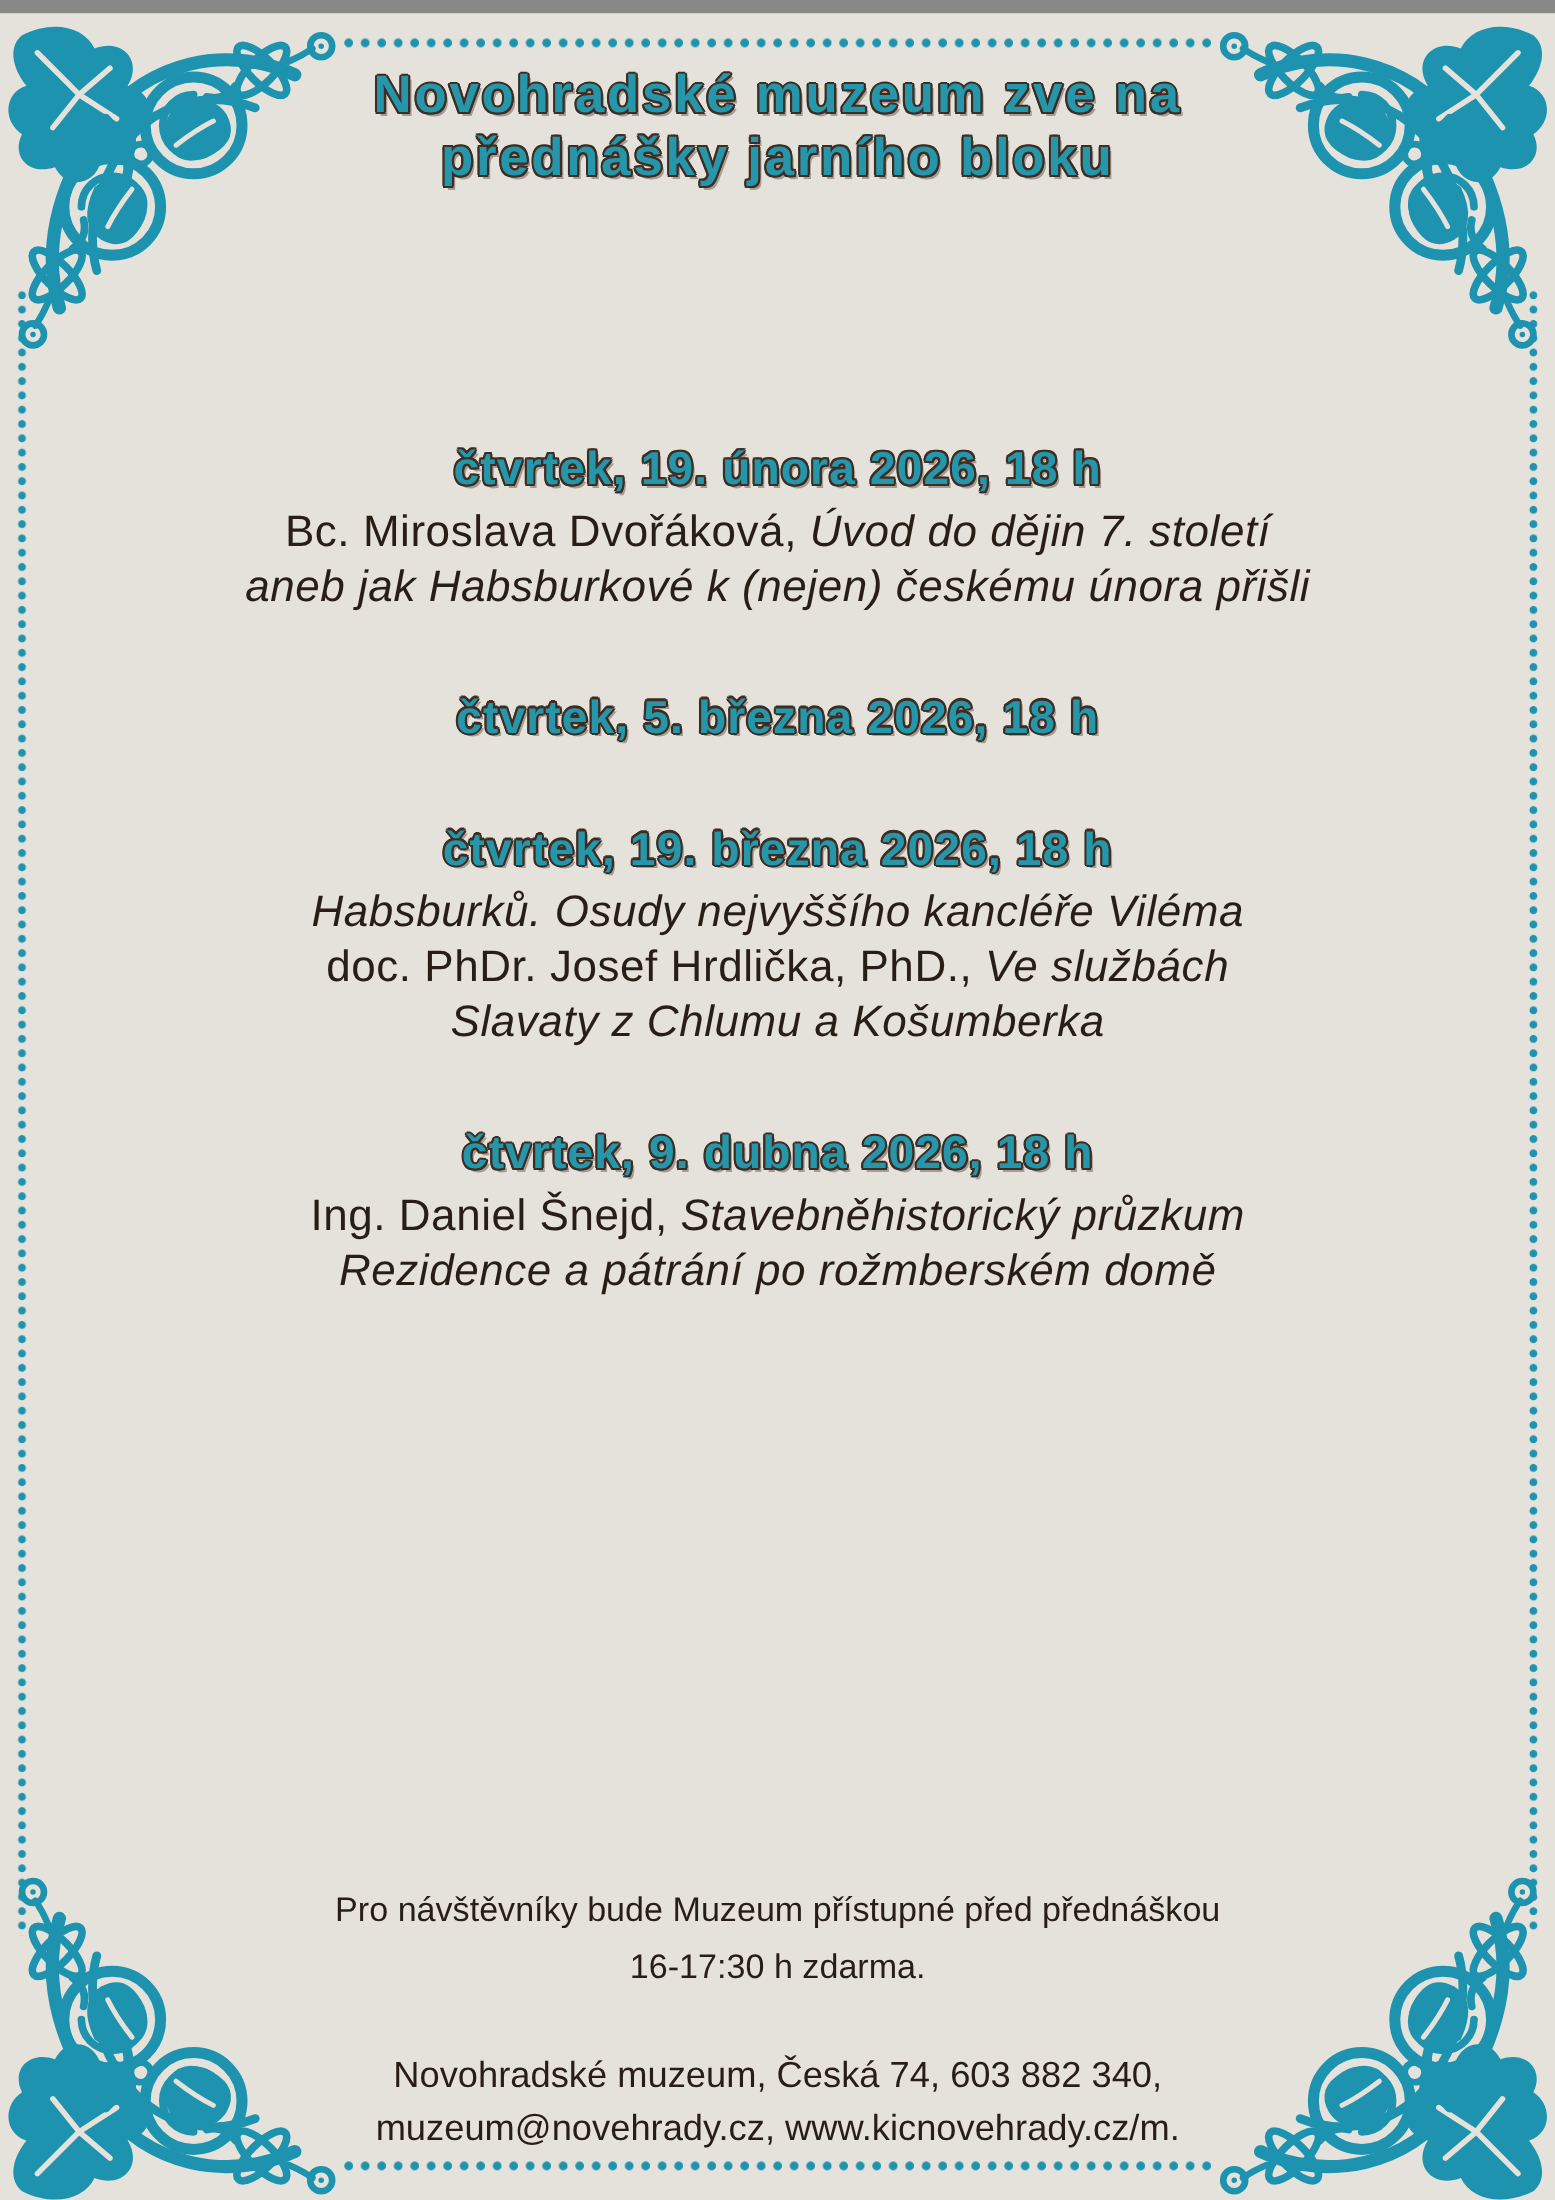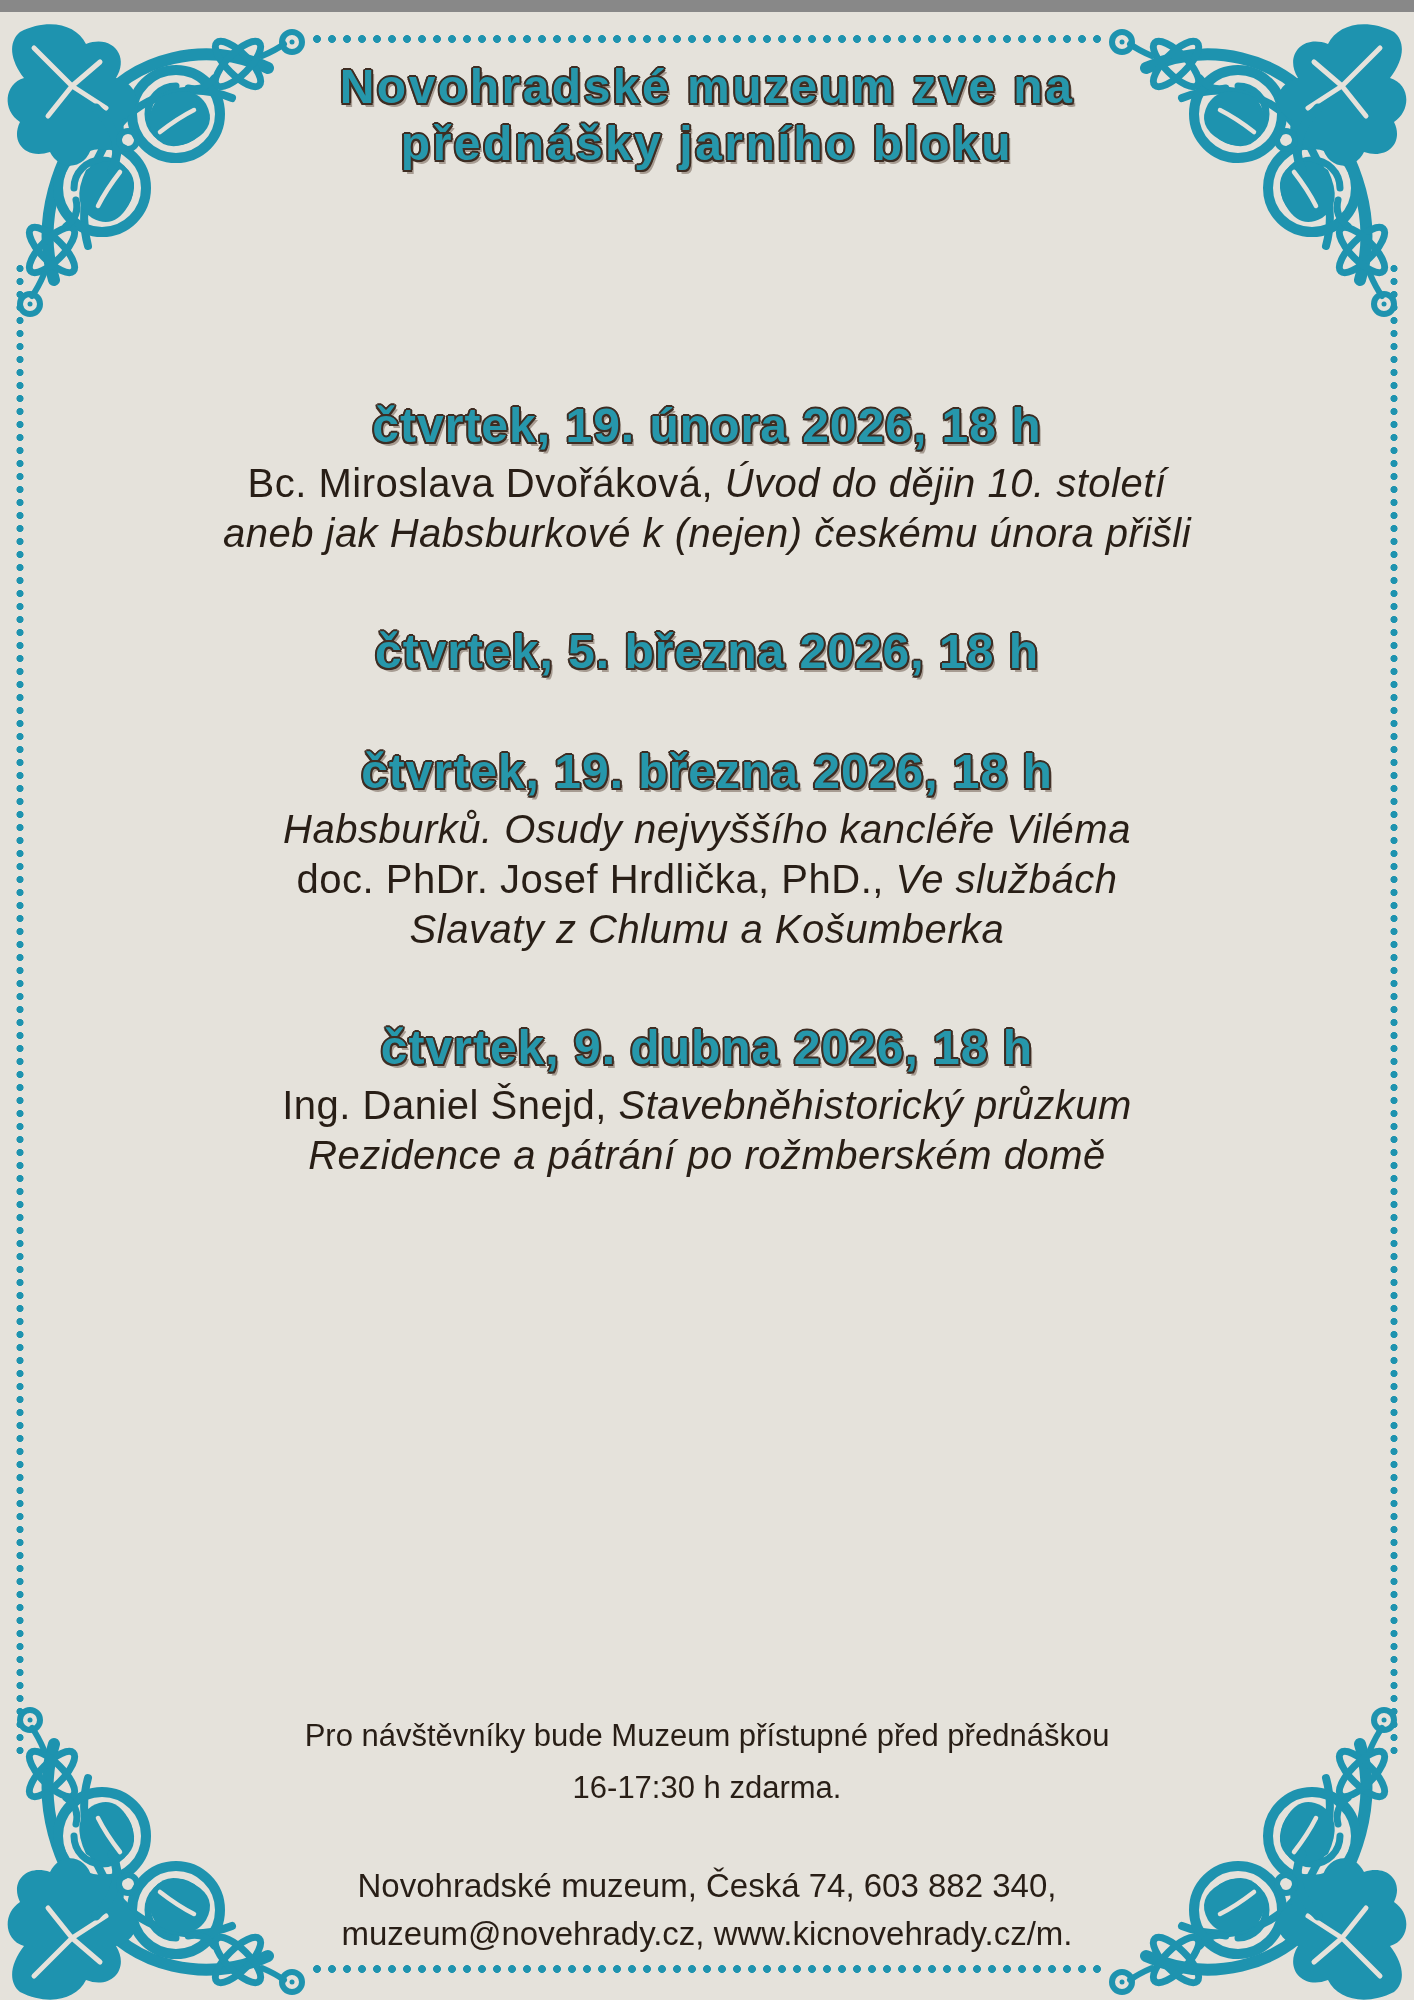--- a/index.html
+++ b/index.html
@@ -47,21 +47,21 @@
       0 -2px 0 var(--outline), 0 2px 0 var(--outline),
       3px 3.5px 0 rgba(90,72,58,0.45);
   }
   .title{
     top:46px;font-size:48px;font-weight:bold;line-height:57px;
     letter-spacing:2.5px;color:var(--teal-text);
   }
   #lectures{position:absolute;top:388px;left:40px;right:40px;text-align:center;}
   .lecture{margin-bottom:68px;}
   .lecture .date{
-    font-size:48px;font-weight:bold;color:var(--teal-text);
+    font-size:42px;font-weight:bold;color:var(--teal-text);
     line-height:52px;margin-bottom:6px;letter-spacing:1px;
   }
   .bodyline{font-size:40px;color:var(--ink);line-height:50px;letter-spacing:0.5px;}
   .it{font-style:italic;}
   .venue{
     top:1478px;font-size:42px;font-weight:bold;color:var(--teal-text);
     line-height:57px;letter-spacing:0.5px;
   }
   .notice{top:1698px;font-size:31px;color:var(--ink);line-height:52px;}
   .contact{top:1850px;font-size:33px;color:var(--ink);line-height:48px;}
@@ -141,21 +141,21 @@
 
   <div class="center title outlined">
     <div>Novohradské muzeum zve na</div>
     <div>přednášky jarního bloku</div>
   </div>
 
   <div id="lectures">
   <div class="lecture">
     <div class="date outlined">čtvrtek, 19. února 2026, 18 h</div>
     <div class="lines">
-          <div class="bodyline"><span>Bc. Miroslava Dvořáková, </span><span class="it">Úvod do dějin 10. století</span></div>
+          <div class="bodyline"><span>Bc. Miroslava Dvořáková, </span><span class="it">Úvod do dějin 7. století</span></div>
           <div class="bodyline"><span class="it">aneb jak Habsburkové k (nejen) českému února přišli</span></div>
         </div>
   </div>
 
   <div class="lecture">
     <div class="date outlined">čtvrtek, 5. března 2026, 18 h</div>
   </div>
 
   <div class="lecture">
     <div class="date outlined">čtvrtek, 19. března 2026, 18 h</div>

